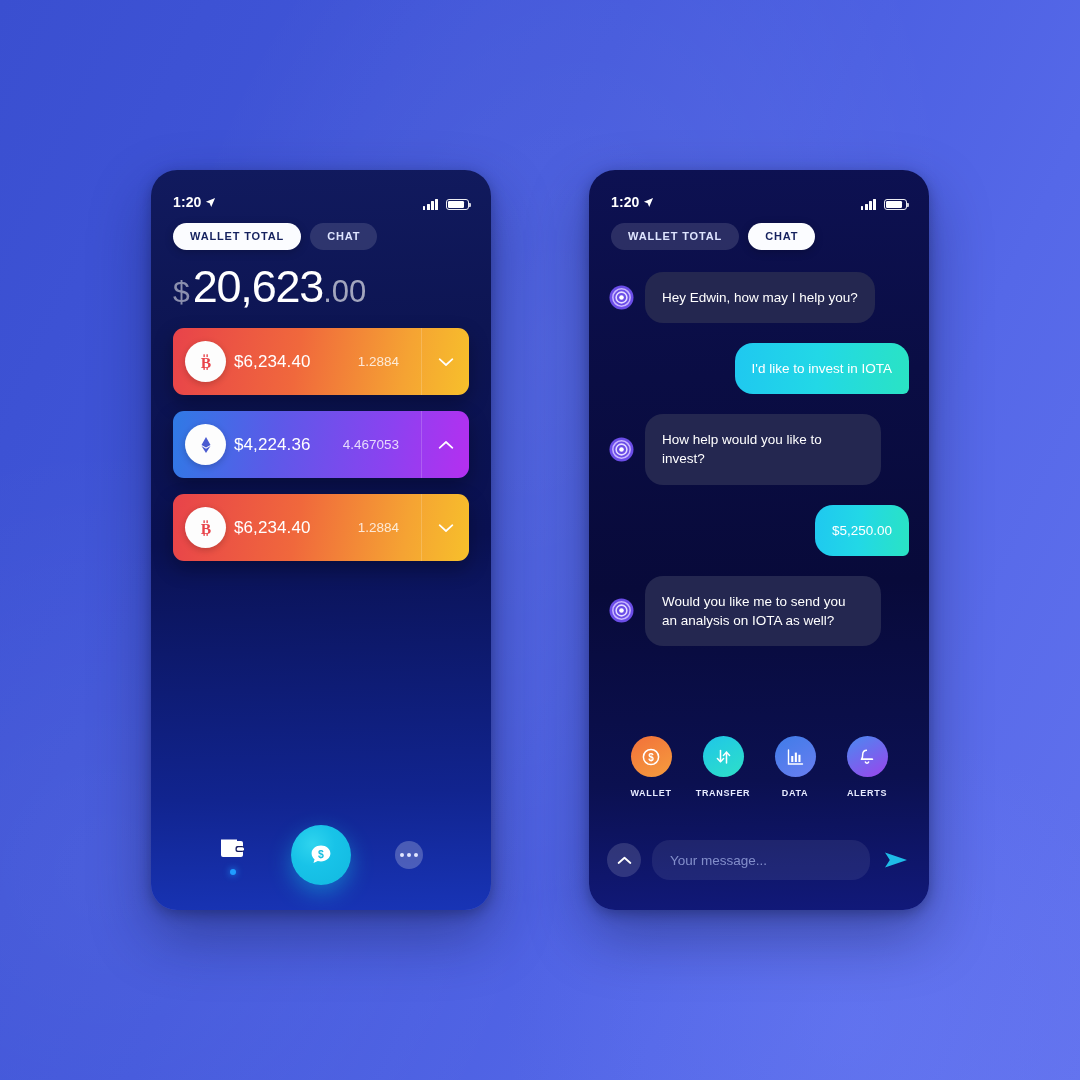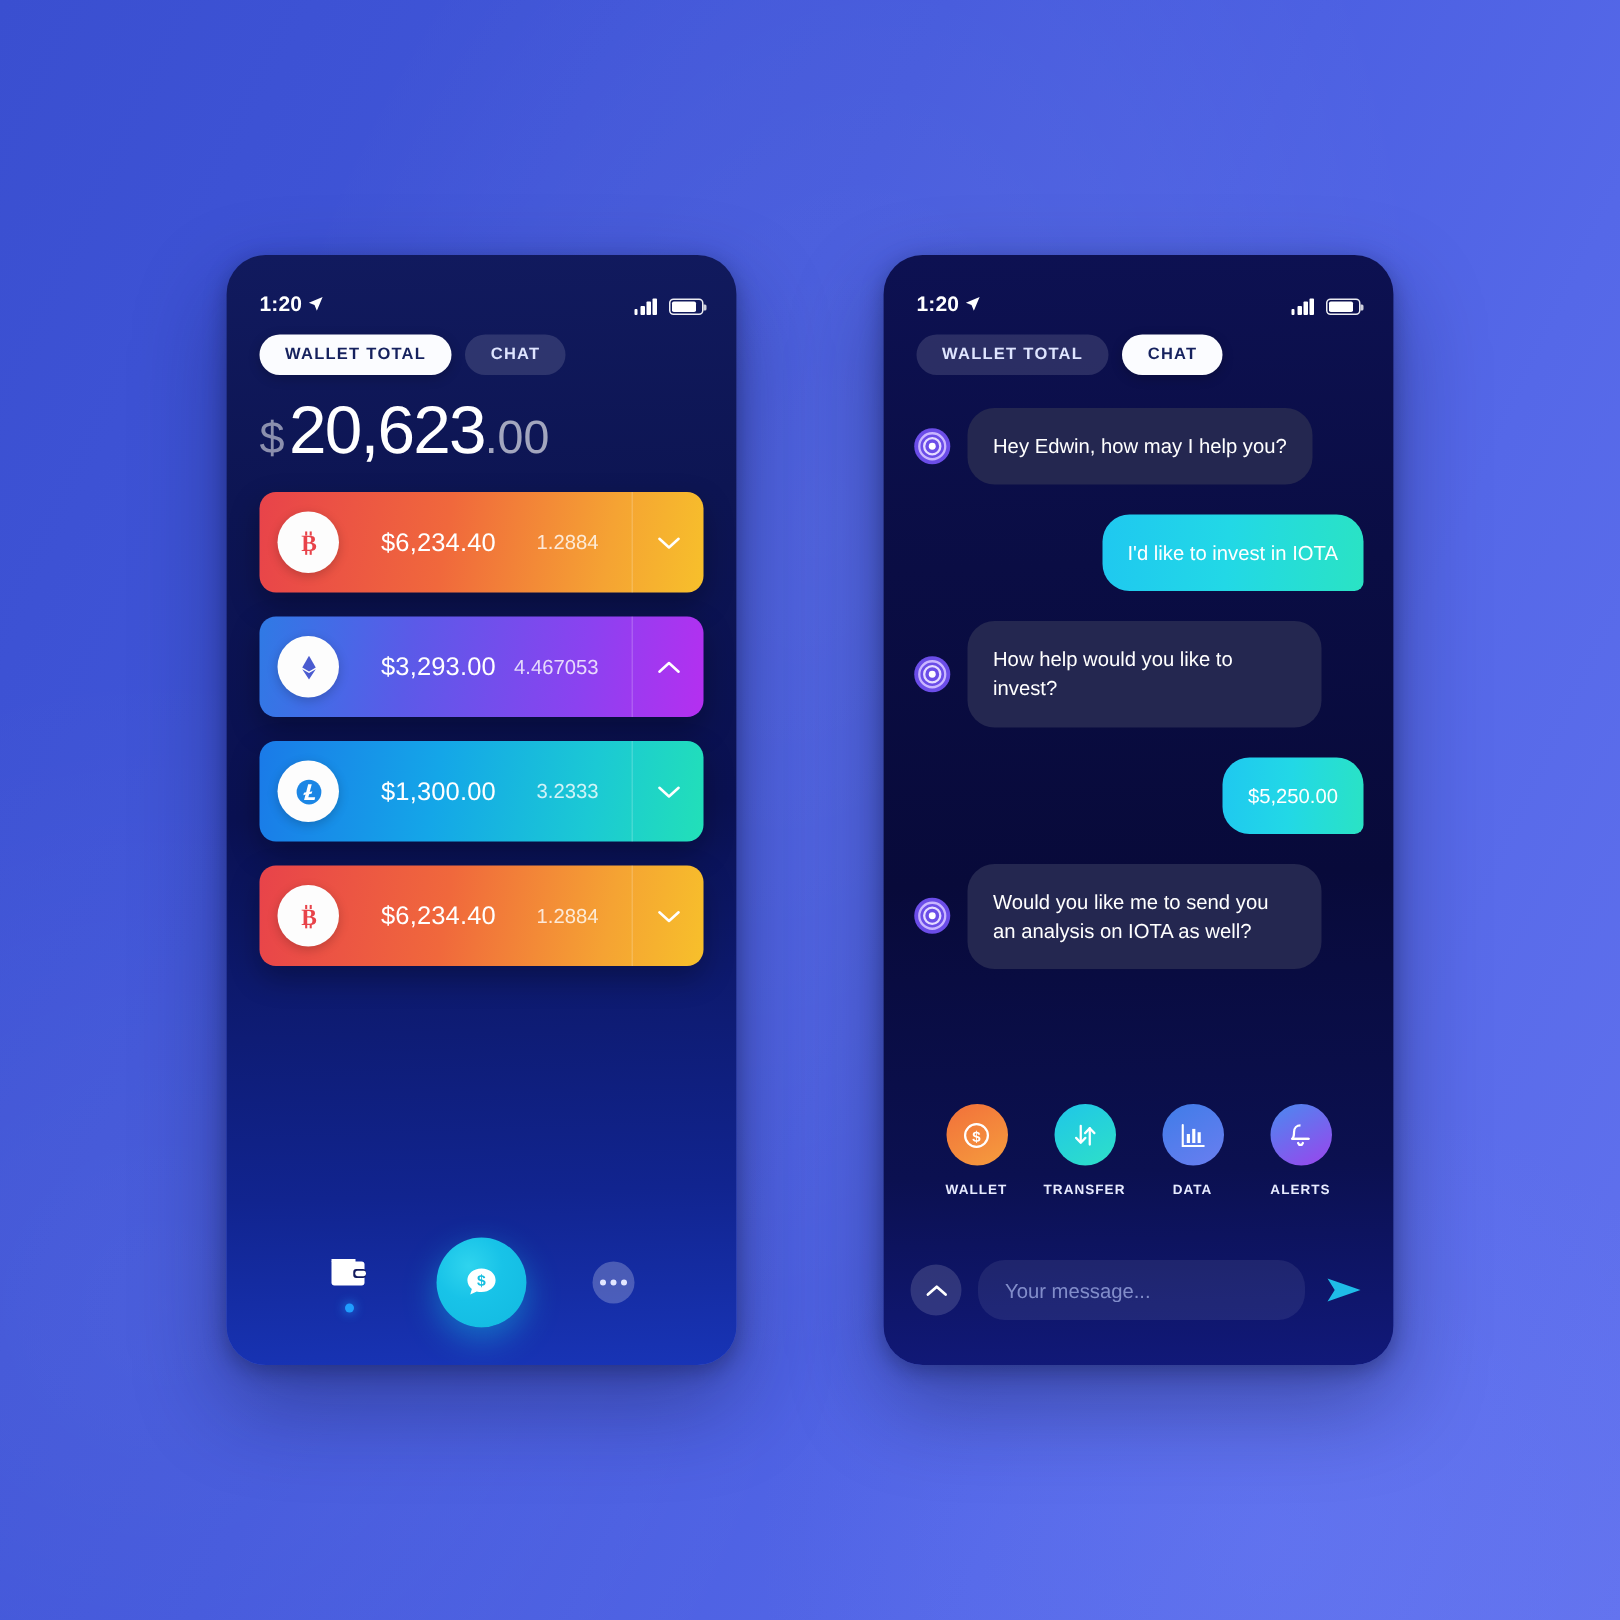--- a/index.html
+++ b/index.html
@@ -99,21 +99,21 @@
     display: flex; align-items: center; padding: 0 0 0 12px;
     position: relative;
     box-shadow: 0 8px 20px rgba(0,0,0,.30);
   }
   .coin-badge {
     width: 41px; height: 41px; border-radius: 50%;
     background: #fdfdfd; flex: 0 0 auto;
     display: flex; align-items: center; justify-content: center;
     box-shadow: 0 2px 7px rgba(0,0,0,.2);
   }
-  .coin-amount { color: #fff; font-size: 17px; font-weight: 500; margin-left: 28px; letter-spacing: .1px; }
+  .coin-amount { color: #fff; font-size: 17px; font-weight: 500; margin-left: 8px; letter-spacing: .1px; }
   .coin-qty {
     color: rgba(255,255,255,.80); font-size: 13.5px; font-weight: 400;
     margin-left: auto; margin-right: 22px;
   }
   .coin-chev {
     width: 48px; height: 100%; flex: 0 0 auto;
     display: flex; align-items: center; justify-content: center;
     border-left: 1px solid rgba(255,255,255,.18);
   }
   .coin-chev svg { width: 16px; height: 10px; }
@@ -259,44 +259,29 @@
     </div>
 
 
     <div class="coin-card" style="background:linear-gradient(100deg,#2f7ae5 0%,#5b5ae8 34%,#8b42f0 72%,#b52ff0 100%)">
       <div class="coin-badge">
         <svg viewBox="0 0 24 24" width="20" height="20">
             <path d="M12 2.5 6.6 12 12 15.1 17.4 12z" fill="#4a5bd0"></path>
             <path d="M12 16.4 6.6 13.3 12 21.5 17.4 13.3z" fill="#4a5bd0"></path>
           </svg>
       </div>
-      <span class="coin-amount">$3,293.00</span>
+      <span class="coin-amount">$4,224.36</span>
       <span class="coin-qty">4.467053</span>
       <div class="coin-chev">
         <svg viewBox="0 0 16 10">
             <path d="M1.6 7.8 8 2l6.4 5.8" stroke="#fff" stroke-width="1.7" fill="none" stroke-linecap="round" stroke-linejoin="round"></path>
           </svg>
       </div>
     </div>
 
-    <div class="coin-card" style="background:linear-gradient(100deg,#1a7ae8 0%,#14a6e8 40%,#1bc9d4 74%,#22e0b8 100%)">
-      <div class="coin-badge">
-        <svg viewBox="0 0 24 24" width="22" height="22">
-            <circle cx="12" cy="12" r="9" fill="#1b86e5"></circle>
-            <path d="M11.4 6.4h2.6l-1.5 5.6 1.9-.6-.4 1.7-1.9.6-.6 2.2h5l-.5 2H8.4l1.1-4.1-1.6.5.4-1.7 1.6-.5z" fill="#fff"></path>
-          </svg>
-      </div>
-      <span class="coin-amount">$1,300.00</span>
-      <span class="coin-qty">3.2333</span>
-      <div class="coin-chev">
-        <svg viewBox="0 0 16 10">
-            <path d="M1.6 2.2 8 8 14.4 2.2" stroke="#fff" stroke-width="1.7" fill="none" stroke-linecap="round" stroke-linejoin="round"></path>
-          </svg>
-      </div>
-    </div>
 
     <div class="coin-card" style="background:linear-gradient(100deg,#e8434a 0%,#f0683c 42%,#f5a333 78%,#f7c02b 100%)">
       <div class="coin-badge">
         <svg viewBox="0 0 24 24" width="22" height="22">
             <text x="12" y="18" font-family="Liberation Serif, serif" font-size="17" font-weight="700" fill="#e8434a" text-anchor="middle">B</text>
             <rect x="9.2" y="3.6" width="1.5" height="3" fill="#e8434a"></rect>
             <rect x="12.5" y="3.6" width="1.5" height="3" fill="#e8434a"></rect>
             <rect x="9.2" y="17.6" width="1.5" height="3" fill="#e8434a"></rect>
             <rect x="12.5" y="17.6" width="1.5" height="3" fill="#e8434a"></rect>
           </svg>

